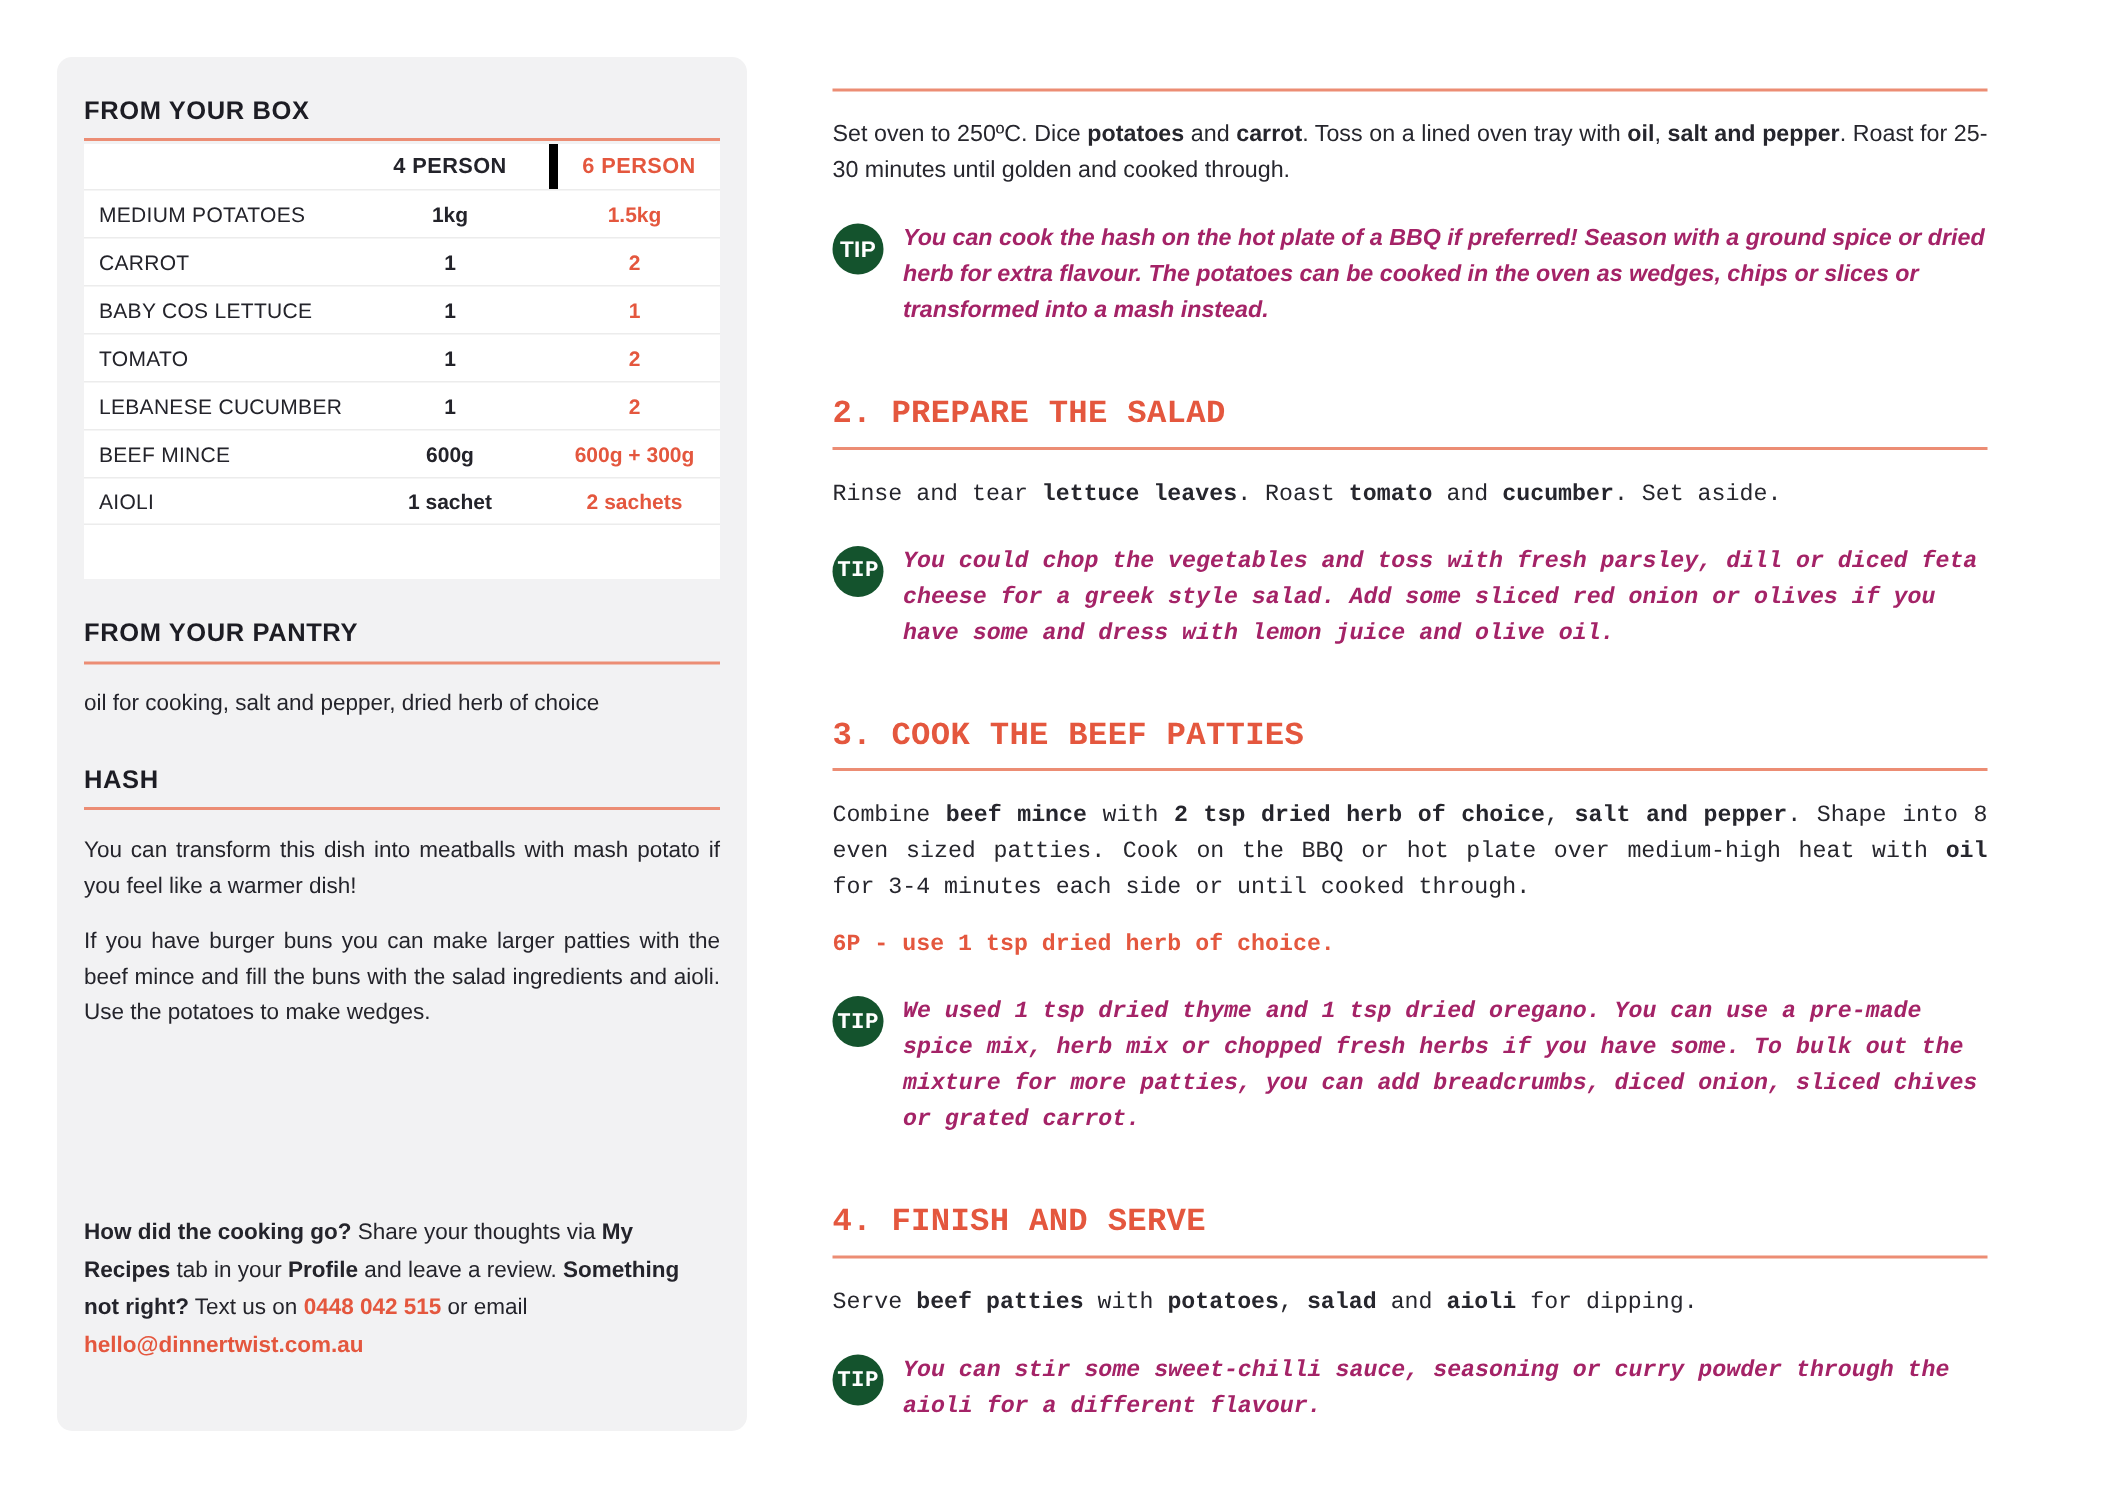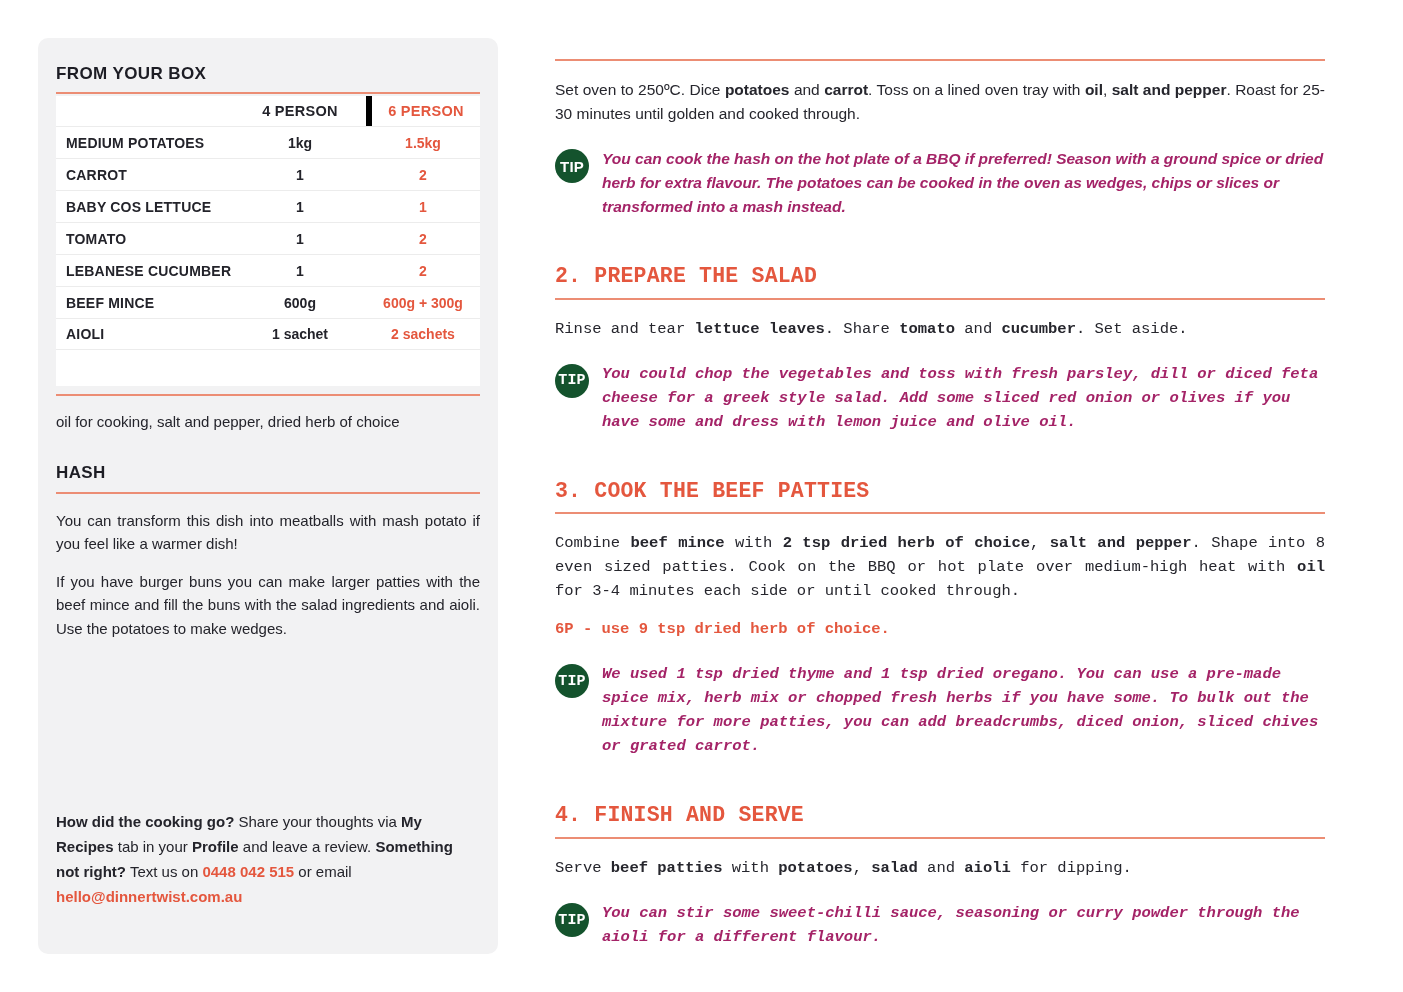--- a/index.html
+++ b/index.html
@@ -27,21 +27,21 @@
     margin:8px 0 0 0; height:0;
   }
 
   .box-table {
     background:#ffffff; margin-top:2px; padding-bottom:36px;
   }
   .trow { display:flex; align-items:center; height:32px; font-size:14px; }
   .trow + .trow { border-top:1px solid #ececec; }
   .trow:last-child { border-bottom:1px solid #ececec; }
   .thead { height:30px; }
-  .cname { flex:0 0 178px; padding-left:10px; font-weight:700; color:#23232a; letter-spacing:.2px; }
+  .cname { flex:0 0 178px; padding-left:10px; font-weight:400; color:#23232a; letter-spacing:.2px; }
   .c4 { flex:0 0 132px; text-align:center; font-weight:700; color:#23232a; }
   .c6 { flex:1 1 auto; text-align:center; font-weight:700; color:#e4573e; }
   .thead .c6 { border-left:6px solid #000000; align-self:stretch; display:flex; align-items:center; justify-content:center; }
   .thead .c4, .thead .c6 { font-size:14.5px; letter-spacing:.3px; }
 
   .pantry-text { font-size:15px; line-height:23px; margin:14px 0 0 0; color:#24242b; }
 
   .notes-para {
     font-size:15px; line-height:23.5px; text-align:justify;
     margin:0 0 14px 0; color:#24242b;
@@ -129,20 +129,21 @@
       <div class="c4">600g</div>
       <div class="c6">600g + 300g</div>
     </div>
     <div class="trow">
       <div class="cname">AIOLI</div>
       <div class="c4">1 sachet</div>
       <div class="c6">2 sachets</div>
     </div>
   </div>
 
+  <h2 class="section-title mt-sec">FROM YOUR PANTRY</h2>
   <hr class="rule">
   <p class="pantry-text">oil for cooking, salt and pepper, dried herb of choice</p>
 
   <h2 class="section-title" style="margin-top:30px;">HASH</h2>
   <hr class="rule" style="margin-bottom:15px;">
   <p class="notes-para">You can transform this dish into meatballs with mash potato if you feel like a warmer dish!</p>
   <p class="notes-para">If you have burger buns you can make larger patties with the beef mince and fill the buns with the salad ingredients and aioli. Use the potatoes to make wedges.</p>
 
   <p class="contact"><span class="b">How did the cooking go?</span><span> Share your thoughts via </span><span class="b">My Recipes</span><span> tab in your </span><span class="b">Profile</span><span> and leave a review. </span><span class="b">Something not right?</span><span> Text us on </span><span class="b accent">0448 042 515</span><span> or email </span><span class="b accent">hello@dinnertwist.com.au</span></p>
 </aside>
@@ -154,32 +155,32 @@
     <p class="step-body"><span>Set oven to 250ºC. Dice </span><span class="b">potatoes</span><span> and </span><span class="b">carrot</span><span>. Toss on a lined oven tray with </span><span class="b">oil</span><span>, </span><span class="b">salt and pepper</span><span>. Roast for 25-30 minutes until golden and cooked through.</span></p>
     <div class="tip">
       <div class="tip-badge">TIP</div>
       <p class="tip-text">You can cook the hash on the hot plate of a BBQ if preferred! Season with a ground spice or dried herb for extra flavour. The potatoes can be cooked in the oven as wedges, chips or slices or transformed into a mash instead.</p>
     </div>
   </section>
 
   <section class="step">
     <h2 class="step-title">2. PREPARE THE SALAD</h2>
     <hr class="rule">
-    <p class="step-body"><span>Rinse and tear </span><span class="b">lettuce leaves</span><span>. Share </span><span class="b">tomato</span><span> and </span><span class="b">cucumber</span><span>. Set aside.</span></p>
+    <p class="step-body"><span>Rinse and tear </span><span class="b">lettuce leaves</span><span>. Roast </span><span class="b">tomato</span><span> and </span><span class="b">cucumber</span><span>. Set aside.</span></p>
     <div class="tip">
       <div class="tip-badge">TIP</div>
       <p class="tip-text">You could chop the vegetables and toss with fresh parsley, dill or diced feta cheese for a greek style salad. Add some sliced red onion or olives if you have some and dress with lemon juice and olive oil.</p>
     </div>
   </section>
 
   <section class="step">
     <h2 class="step-title">3. COOK THE BEEF PATTIES</h2>
     <hr class="rule">
     <p class="step-body"><span>Combine </span><span class="b">beef mince</span><span> with </span><span class="b">2 tsp dried herb of choice</span><span>, </span><span class="b">salt and pepper</span><span>. Shape into 8 even sized patties. Cook on the BBQ or hot plate over medium-high heat with </span><span class="b">oil</span><span> for 3-4 minutes each side or until cooked through.</span></p>
-    <p class="note-6p">6P - use 9 tsp dried herb of choice.</p>
+    <p class="note-6p">6P - use 1 tsp dried herb of choice.</p>
     <div class="tip">
       <div class="tip-badge">TIP</div>
       <p class="tip-text">We used 1 tsp dried thyme and 1 tsp dried oregano. You can use a pre-made spice mix, herb mix or chopped fresh herbs if you have some. To bulk out the mixture for more patties, you can add breadcrumbs, diced onion, sliced chives or grated carrot.</p>
     </div>
   </section>
 
   <section class="step">
     <h2 class="step-title">4. FINISH AND SERVE</h2>
     <hr class="rule">
     <p class="step-body"><span>Serve </span><span class="b">beef patties</span><span> with </span><span class="b">potatoes</span><span>, </span><span class="b">salad</span><span> and </span><span class="b">aioli</span><span> for dipping.</span></p>

